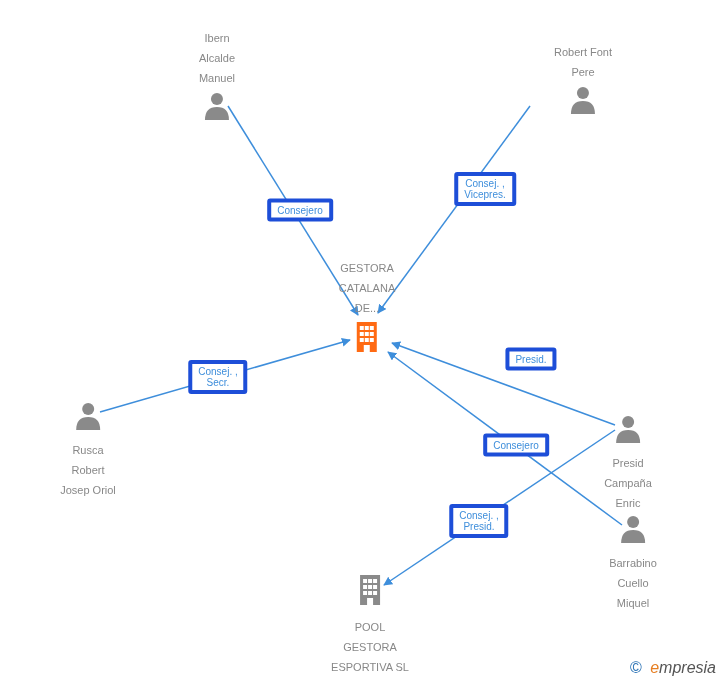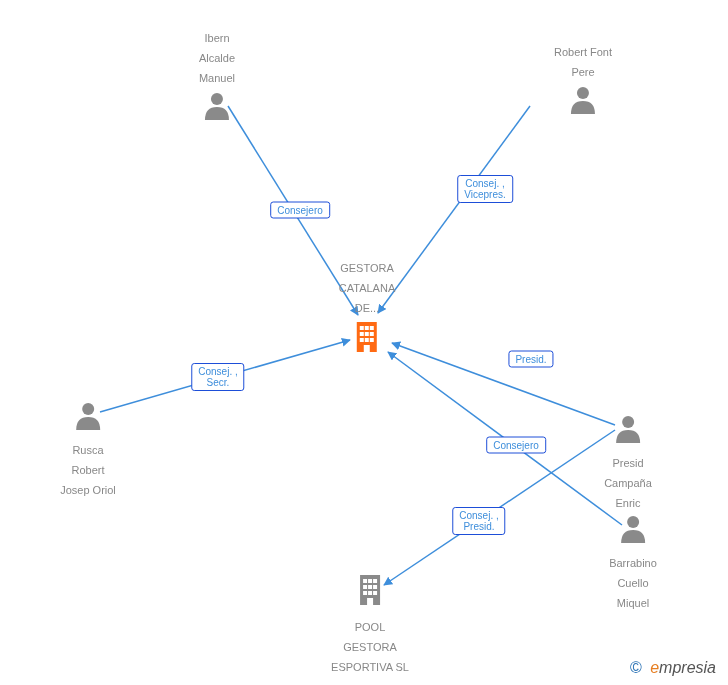--- a/index.html
+++ b/index.html
@@ -40,21 +40,21 @@
     margin-top: 4px;
   }
   .icon-person {
     display: inline-block;
   }
   .icon-building {
     display: inline-block;
   }
   .edge-label {
     position: absolute;
-    border: 1px solid #1d4ed8;
+    border: 4px solid #1d4ed8;
     background: #ffffff;
     color: #3e8edb;
     font-size: 10px;
     line-height: 11px;
     padding: 2px 6px;
     border-radius: 3px;
     text-align: center;
     white-space: pre-line;
     transform: translate(-50%, -50%);
   }

